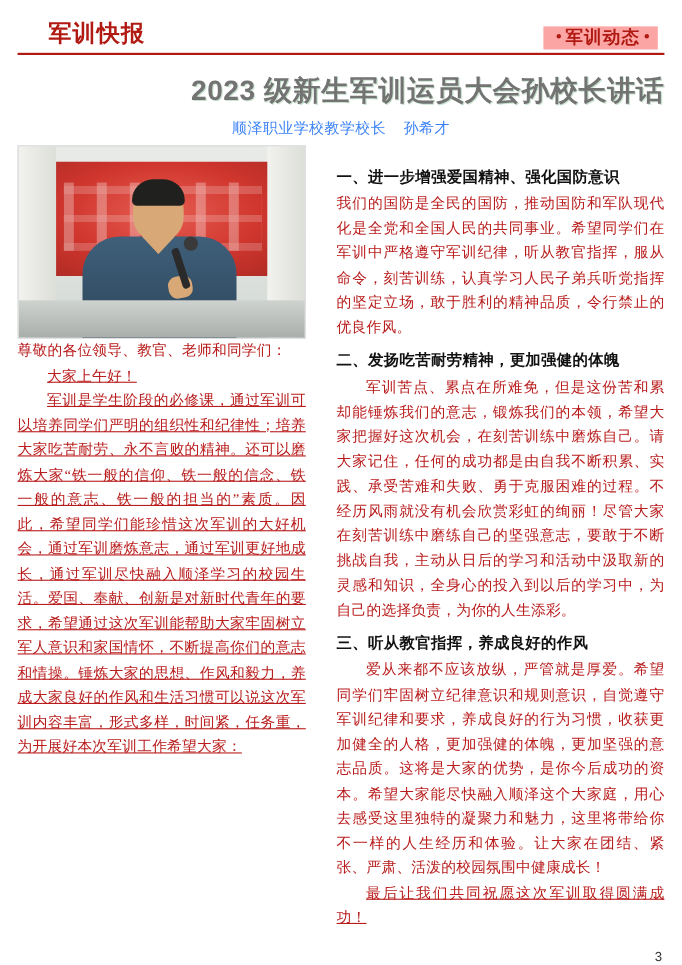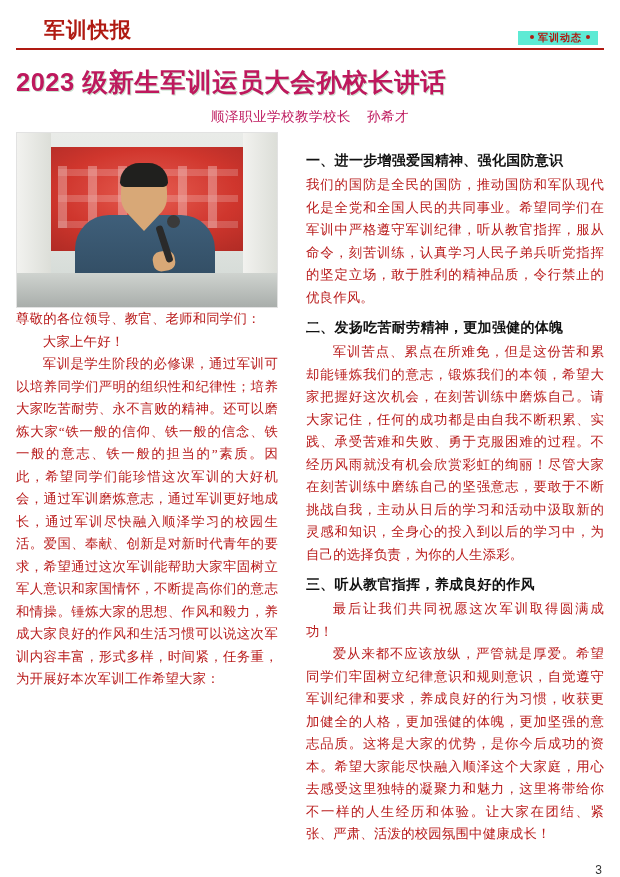--- a/index.html
+++ b/index.html
@@ -44,53 +44,53 @@
     left: 0;
     right: 0;
     bottom: 6px;
     height: 2px;
     background: #b01a12;
   }
   .masthead-tag {
     position: absolute;
     right: 6px;
     bottom: 11px;
-    background: #5eead4;
+    background: #fca5a5;
     padding: 0 4px 0 8px;
     font-family: "Liberation Sans", "DejaVu Sans", sans-serif;
-    font-size: 10px;
+    font-size: 16px;
     font-weight: bold;
     color: #b01a12;
     letter-spacing: 1px;
   }
   .masthead-tag .dot {
     display: inline-block;
     width: 4px;
     height: 4px;
     background: #b01a12;
     border-radius: 50%;
     vertical-align: middle;
     margin: 0 4px 3px 4px;
   }
 
   .headline {
-    text-align: left;
+    text-align: right;
     margin: 9px 16px 2px 16px;
     font-family: "Liberation Sans", "DejaVu Sans", sans-serif;
     font-weight: bold;
     font-size: 25.5px;
     letter-spacing: 0.5px;
-    color: #be185d;
+    color: #737373;
     text-shadow: 1px 1px 0 #c9e3cf;
   }
   .byline {
     text-align: center;
     margin: 8px 16px 6px 16px;
     font-size: 13.5px;
-    color: #be185d;
+    color: #3b82f6;
     letter-spacing: 0.5px;
   }
   .byline .sep {
     display: inline-block;
     width: 16px;
   }
 
   
   .columns {
     position: relative;
@@ -231,21 +231,21 @@
   
   .para {
     font-size: 13.4px;
     line-height: 22.5px;
     text-align: justify;
     text-justify: inter-ideograph;
     margin: 0;
     letter-spacing: 0.2px;
     color: #b91c1c;
   }
-  .para + .para { margin-top: 0; }
+  .para + .para { margin-top: 0; text-decoration: underline; }
   .indent { text-indent: 2em; }
   .col-left .para { width: 262px; }
   .col-left .first-para { }
   .col-right .para { width: 298px; }
 
   .sec-head {
     font-family: "Liberation Sans", "DejaVu Sans", sans-serif;
     font-weight: bold;
     font-size: 14px;
     line-height: 24px;
@@ -307,20 +307,20 @@
     </div>
 
     <div class="col-right">
       <div class="sec-head">一、进一步增强爱国精神、强化国防意识</div>
       <p class="para">我们的国防是全民的国防，推动国防和军队现代化是全党和全国人民的共同事业。希望同学们在军训中严格遵守军训纪律，听从教官指挥，服从命令，刻苦训练，认真学习人民子弟兵听党指挥的坚定立场，敢于胜利的精神品质，令行禁止的优良作风。</p>
 
       <div class="sec-head">二、发扬吃苦耐劳精神，更加强健的体魄</div>
       <p class="para indent">军训苦点、累点在所难免，但是这份苦和累却能锤炼我们的意志，锻炼我们的本领，希望大家把握好这次机会，在刻苦训练中磨炼自己。请大家记住，任何的成功都是由自我不断积累、实践、承受苦难和失败、勇于克服困难的过程。不经历风雨就没有机会欣赏彩虹的绚丽！尽管大家在刻苦训练中磨练自己的坚强意志，要敢于不断挑战自我，主动从日后的学习和活动中汲取新的灵感和知识，全身心的投入到以后的学习中，为自己的选择负责，为你的人生添彩。</p>
 
       <div class="sec-head">三、听从教官指挥，养成良好的作风</div>
+      <p class="para indent">爱从来都不应该放纵，严管就是厚爱。希望同学们牢固树立纪律意识和规则意识，自觉遵守军训纪律和要求，养成良好的行为习惯，收获更加健全的人格，更加强健的体魄，更加坚强的意志品质。这将是大家的优势，是你今后成功的资本。希望大家能尽快融入顺泽这个大家庭，用心去感受这里独特的凝聚力和魅力，这里将带给你不一样的人生经历和体验。让大家在团结、紧张、严肃、活泼的校园氛围中健康成长！</p>
       <p class="para indent">最后让我们共同祝愿这次军训取得圆满成功！</p>
-      <p class="para indent">爱从来都不应该放纵，严管就是厚爱。希望同学们牢固树立纪律意识和规则意识，自觉遵守军训纪律和要求，养成良好的行为习惯，收获更加健全的人格，更加强健的体魄，更加坚强的意志品质。这将是大家的优势，是你今后成功的资本。希望大家能尽快融入顺泽这个大家庭，用心去感受这里独特的凝聚力和魅力，这里将带给你不一样的人生经历和体验。让大家在团结、紧张、严肃、活泼的校园氛围中健康成长！</p>
     </div>
 
   </div>
 
   <div class="page-number">3</div>
 </div>
 
 </body></html>

